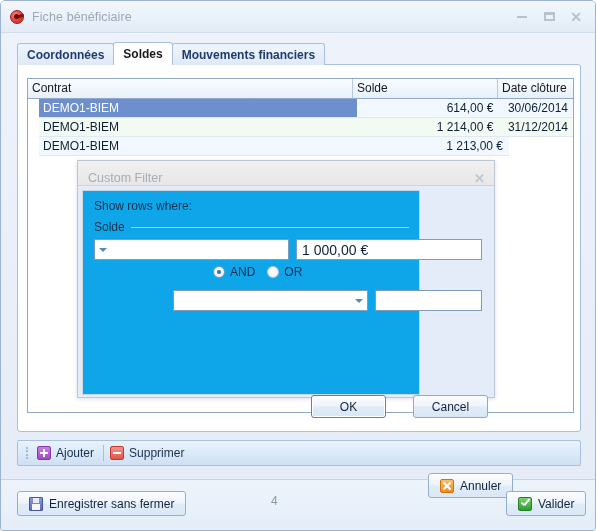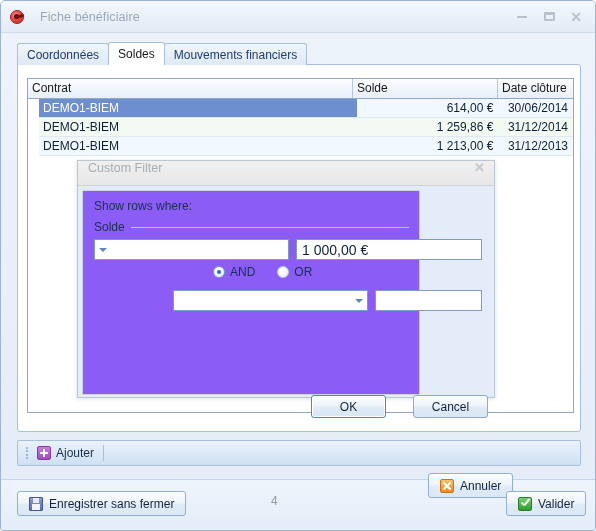--- a/index.html
+++ b/index.html
@@ -25,21 +25,20 @@
 
   
   .titlebar {
     position: absolute;
     left: 0; top: 0;
     width: 594px; height: 32px;
     background: linear-gradient(to bottom, #f4f8fd 0%, #eaf1fa 52%, #e2ebf6 100%);
     border-bottom: 1px solid #cfdcec;
     display: flex;
     align-items: center;
-    gap: 8px;
   }
   .app-icon {
     width: 16px; height: 16px;
     margin-left: 8px; margin-right: 7px;
     position: relative;
     flex: none;
   }
   .app-icon .disc {
     position: absolute; left: 1px; top: 1px;
     width: 14px; height: 14px;
@@ -96,20 +95,21 @@
     padding: 0 9px;
     display: flex; align-items: center;
     font-size: 12px;
     color: #1f3c6e;
     background: linear-gradient(to bottom, #eff5fc 0%, #dfe9f6 100%);
     border: 1px solid #a9c0dc;
     border-bottom: none;
     border-radius: 3px 3px 0 0;
     margin-right: -1px;
     position: relative;
+    font-weight: bold;
   }
   .tab.active {
     height: 23px;
     background: #ffffff;
     color: #1a1a1a;
     border-color: #a9c0dc;
     z-index: 3;
   }
 
   
@@ -283,36 +283,36 @@
     left: 76px; top: 159px;
     width: 418px; height: 238px;
     background: #e3ecf8;
     border: 1px solid #bdc7d1;
     box-shadow: 0 1px 4px rgba(60,80,110,.18);
   }
   .dlg-title {
     height: 25px;
     background: linear-gradient(to bottom, #f0f0f0 0%, #e7e7e7 100%);
     border-bottom: 1px solid #cfd4da;
-    display: flex; align-items: flex-start; gap: 28px;
+    display: flex; align-items: flex-end; gap: 28px;
   }
   .dlg-title-text {
     margin-left: 10px;
     font-size: 12.5px;
     color: #a7adb4;
   }
   .dlg-close {
     margin-left: auto; margin-right: 9px;
     font-size: 13px; color: #c2c7cd; font-weight: bold;
     line-height: 1;
   }
   .dlg-body {
     position: absolute; left: 4px; top: 29px;
     width: 338px; height: 205px;
-    background: #8b5cf6;
+    background: #0ea5e9;
     border: 1px solid #cbd6e4;
   }
   .dlg-label {
     position: absolute; font-size: 12px; color: #17304f;
   }
   .lbl-showrows { left: 11px; top: 8px; }
   .lbl-field    { left: 11px; top: 29px; }
   .groupline {
     position: absolute; left: 48px; top: 36px; right: 10px;
     height: 1px; background: #b9c9dd;
@@ -347,21 +347,21 @@
     font-size: 14px; color: #0d2136;
     display: flex; align-items: center;
     padding-left: 5px;
     white-space: nowrap; overflow: hidden;
   }
   .cmb-1 { left: 11px; top: 48px; width: 195px; }
   .txt-1 { left: 213px; top: 48px; width: 186px; }
   .cmb-2 { left: 90px; top: 99px; width: 195px; }
   .txt-2 { left: 292px; top: 99px; width: 107px; }
 
-  .radiorow { position: absolute; left: 130px; top: 74px; display: flex; align-items: center; gap: 22px; }
+  .radiorow { position: absolute; left: 130px; top: 74px; display: flex; align-items: center; gap: 12px; }
   .radio { display: flex; align-items: center; gap: 5px; font-size: 12px; color: #17304f; }
   .rd {
     width: 12px; height: 12px; border-radius: 50%;
     background: radial-gradient(circle at 40% 35%, #ffffff 0%, #f1f5fa 60%, #e3ebf4 100%);
     border: 1px solid #7d9cbe;
     position: relative; flex: none;
   }
   .rd.on:after {
     content: ""; position: absolute; left: 3px; top: 3px;
     width: 4px; height: 4px; border-radius: 50%;
@@ -431,44 +431,47 @@
         <div class="gh-cell col-date">Date clôture</div>
       </div>
 
       <div class="grid-row row-0 selected">
         <div class="gr-cell col-contrat">DEMO1-BIEM</div>
         <div class="gr-cell col-solde num">614,00 €</div>
         <div class="gr-cell col-date date">30/06/2014</div>
       </div>
       <div class="grid-row row-1">
         <div class="gr-cell col-contrat">DEMO1-BIEM</div>
-        <div class="gr-cell col-solde num">1 259,86 €</div>
+        <div class="gr-cell col-solde num">1 214,00 €</div>
         <div class="gr-cell col-date date">31/12/2014</div>
       </div>
       <div class="grid-row row-2">
         <div class="gr-cell col-contrat">DEMO1-BIEM</div>
         <div class="gr-cell col-solde num">1 213,00 €</div>
-        <div class="gr-cell col-date date">31/12/2013</div>
       </div>
       <div class="grid-filler"></div>
     </div>
   </div>
 
   <div class="rowtoolbar">
     <div class="grip">
         <i></i>
         <i></i>
         <i></i>
         <i></i>
       </div>
     <div class="tb-item">
       <span class="ic-add"></span>
       <span>Ajouter</span>
     </div>
     <div class="tb-sep"></div>
+    <div class="tb-item">
+      <span class="ic-del"></span>
+      <span>Supprimer</span>
+    </div>
   </div>
 
   <div class="bottombar"></div>
 
   <div class="btn btn-save">
     <span class="ic-save"></span>
     <span>Enregistrer sans fermer</span>
   </div>
 
   <div class="pagecount">4</div>

